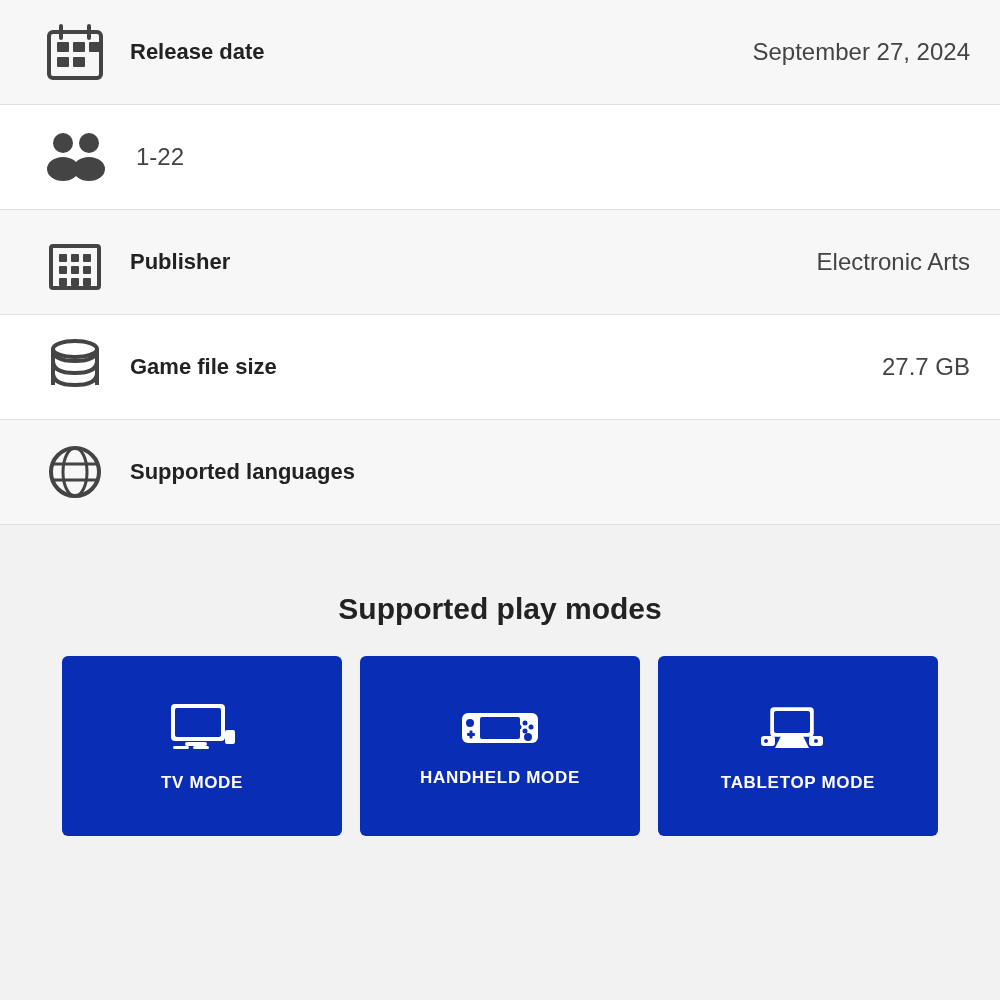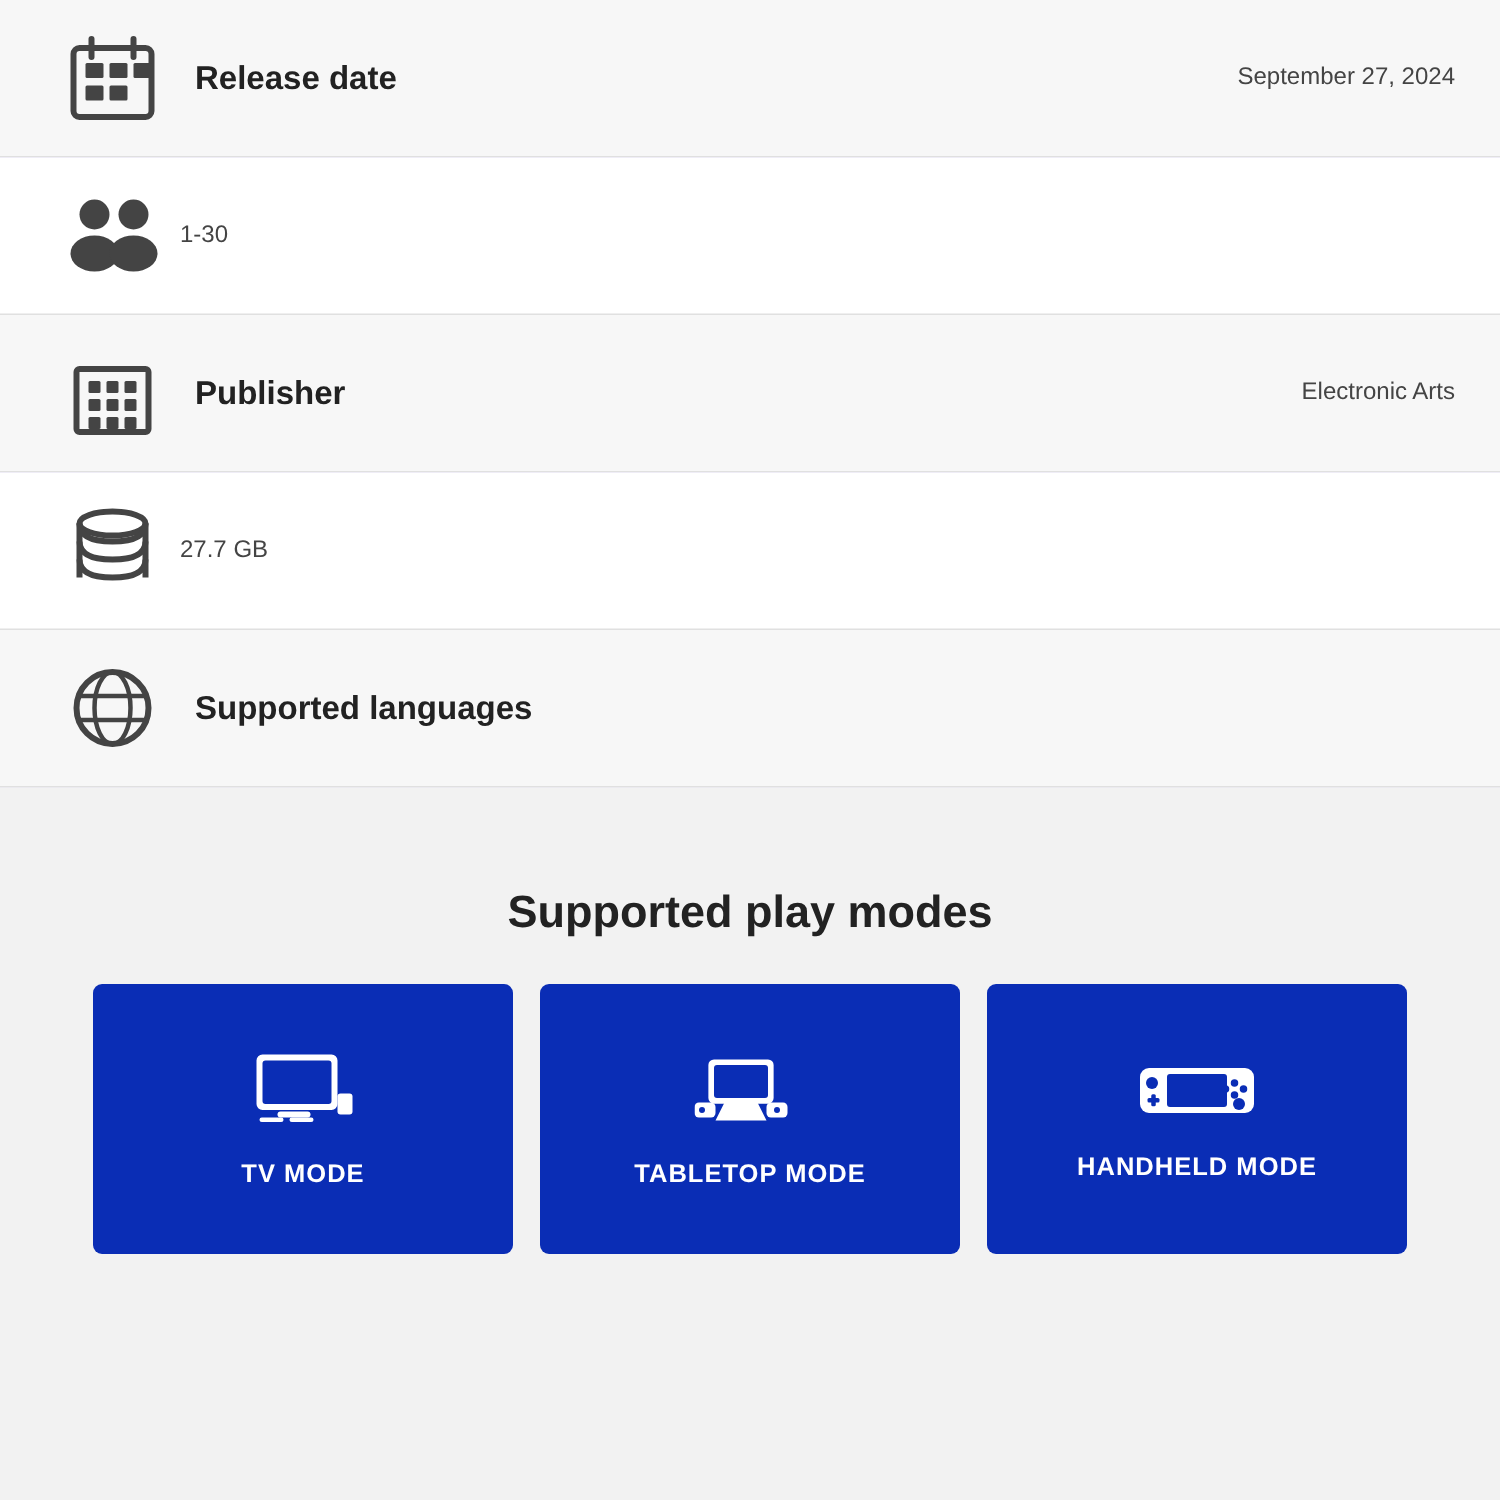--- a/index.html
+++ b/index.html
@@ -47,24 +47,25 @@
 
     .label-cell {
       flex: 1;
       font-size: 22px;
       font-weight: 700;
       color: #222;
       padding-left: 10px;
     }
 
     .value-cell {
-      font-size: 16px;
+      font-size: 24px;
       color: #444;
       text-align: right;
       max-width: 420px;
+      margin-left: 16px;
     }
 
     .supported-languages-value {
       font-size: 17px;
       line-height: 1.5;
       text-align: right;
       color: #444;
       max-width: 480px;
     }
 
@@ -135,21 +136,21 @@
     </div>
     <div class="info-row">
       <div class="icon-cell">
         <svg width="65" height="60" viewBox="0 0 65 60">
           <circle cx="20" cy="16" r="10"></circle>
           <ellipse cx="20" cy="42" rx="16" ry="12"></ellipse>
           <circle cx="46" cy="16" r="10"></circle>
           <ellipse cx="46" cy="42" rx="16" ry="12"></ellipse>
         </svg>
       </div>
-      <div class="value-cell">1-30</div>
+      <div class="value-cell">1-22</div>
     </div>
     <div class="info-row">
       <div class="icon-cell">
         <svg width="60" height="60" viewBox="0 0 60 60">
           <rect x="6" y="14" width="48" height="42" rx="2" fill="none" stroke="#444" stroke-width="4"></rect>
           <rect x="14" y="22" width="8" height="8" rx="1"></rect>
           <rect x="26" y="22" width="8" height="8" rx="1"></rect>
           <rect x="38" y="22" width="8" height="8" rx="1"></rect>
           <rect x="14" y="34" width="8" height="8" rx="1"></rect>
           <rect x="26" y="34" width="8" height="8" rx="1"></rect>
@@ -166,20 +167,21 @@
       <div class="icon-cell">
         <svg width="60" height="60" viewBox="0 0 60 60">
           <ellipse cx="30" cy="12" rx="22" ry="8" fill="none" stroke="#444" stroke-width="4"></ellipse>
           <path d="M8 12 Q8 24 30 24 Q52 24 52 12" fill="none" stroke="#444" stroke-width="4"></path>
           <path d="M8 24 Q8 36 30 36 Q52 36 52 24" fill="none" stroke="#444" stroke-width="4"></path>
           <path d="M8 36 Q8 48 30 48 Q52 48 52 36" fill="none" stroke="#444" stroke-width="4"></path>
           <line x1="8" y1="12" x2="8" y2="48" stroke="#444" stroke-width="4"></line>
           <line x1="52" y1="12" x2="52" y2="48" stroke="#444" stroke-width="4"></line>
         </svg>
       </div>
+      <div class="label-cell">Game file size</div>
       <div class="value-cell">27.7 GB</div>
     </div>
     <div class="info-row">
       <div class="icon-cell">
         <svg width="60" height="60" viewBox="0 0 60 60">
           <circle cx="30" cy="30" r="24" fill="none" stroke="#444" stroke-width="4"></circle>
           <ellipse cx="30" cy="30" rx="12" ry="24" fill="none" stroke="#444" stroke-width="3"></ellipse>
           <line x1="6" y1="22" x2="54" y2="22" stroke="#444" stroke-width="3"></line>
           <line x1="6" y1="38" x2="54" y2="38" stroke="#444" stroke-width="3"></line>
         </svg>
@@ -197,50 +199,50 @@
   <rect x="8" y="8" width="46" height="29" rx="2" fill="#0a2db5"></rect>
   <rect x="18" y="42" width="22" height="4" rx="2"></rect>
   <rect x="6" y="46" width="16" height="3" rx="1.5"></rect>
   <rect x="26" y="46" width="16" height="3" rx="1.5"></rect>
 
   <rect x="58" y="30" width="10" height="14" rx="2"></rect>
 </svg></div>
         <div class="play-mode-label">TV MODE</div>
       </div>
       <div class="play-mode-card">
+        <div><svg width="80" height="45" viewBox="0 0 80 45" fill="white">
+
+  <rect x="2" y="8" width="76" height="30" rx="6" fill="white"></rect>
+
+  <rect x="20" y="12" width="40" height="22" rx="2" fill="#0a2db5"></rect>
+
+  <circle cx="10" cy="18" r="4" fill="#0a2db5"></circle>
+
+  <rect x="7" y="28" width="8" height="3" rx="1" fill="#0a2db5"></rect>
+  <rect x="9.5" y="25.5" width="3" height="8" rx="1" fill="#0a2db5"></rect>
+
+  <circle cx="65" cy="18" r="2.5" fill="#0a2db5"></circle>
+  <circle cx="71" cy="22" r="2.5" fill="#0a2db5"></circle>
+  <circle cx="65" cy="26" r="2.5" fill="#0a2db5"></circle>
+  <circle cx="59" cy="22" r="2.5" fill="#0a2db5"></circle>
+
+  <circle cx="68" cy="32" r="4" fill="#0a2db5"></circle>
+</svg></div>
+        <div class="play-mode-label">HANDHELD MODE</div>
+      </div>
+      <div class="play-mode-card">
         <div><svg width="75" height="55" viewBox="0 0 75 55" fill="white">
 
   <rect x="10" y="8" width="42" height="28" rx="3" fill="white" stroke="white" stroke-width="1.5"></rect>
   <rect x="13" y="11" width="36" height="22" rx="2" fill="#0a2db5"></rect>
 
   <path d="M20 36 L14 48 L48 48 L42 36 Z" fill="white"></path>
 
   <rect x="0" y="36" width="14" height="10" rx="3" fill="white"></rect>
   <circle cx="5" cy="41" r="2" fill="#0a2db5"></circle>
 
   <rect x="48" y="36" width="14" height="10" rx="3" fill="white"></rect>
   <circle cx="55" cy="41" r="2" fill="#0a2db5"></circle>
 </svg></div>
         <div class="play-mode-label">TABLETOP MODE</div>
       </div>
-      <div class="play-mode-card">
-        <div><svg width="80" height="45" viewBox="0 0 80 45" fill="white">
-
-  <rect x="2" y="8" width="76" height="30" rx="6" fill="white"></rect>
-
-  <rect x="20" y="12" width="40" height="22" rx="2" fill="#0a2db5"></rect>
-
-  <circle cx="10" cy="18" r="4" fill="#0a2db5"></circle>
-
-  <rect x="7" y="28" width="8" height="3" rx="1" fill="#0a2db5"></rect>
-  <rect x="9.5" y="25.5" width="3" height="8" rx="1" fill="#0a2db5"></rect>
-
-  <circle cx="65" cy="18" r="2.5" fill="#0a2db5"></circle>
-  <circle cx="71" cy="22" r="2.5" fill="#0a2db5"></circle>
-  <circle cx="65" cy="26" r="2.5" fill="#0a2db5"></circle>
-  <circle cx="59" cy="22" r="2.5" fill="#0a2db5"></circle>
-
-  <circle cx="68" cy="32" r="4" fill="#0a2db5"></circle>
-</svg></div>
-        <div class="play-mode-label">HANDHELD MODE</div>
-      </div>
     </div>
 </div>
 
 </body></html>

